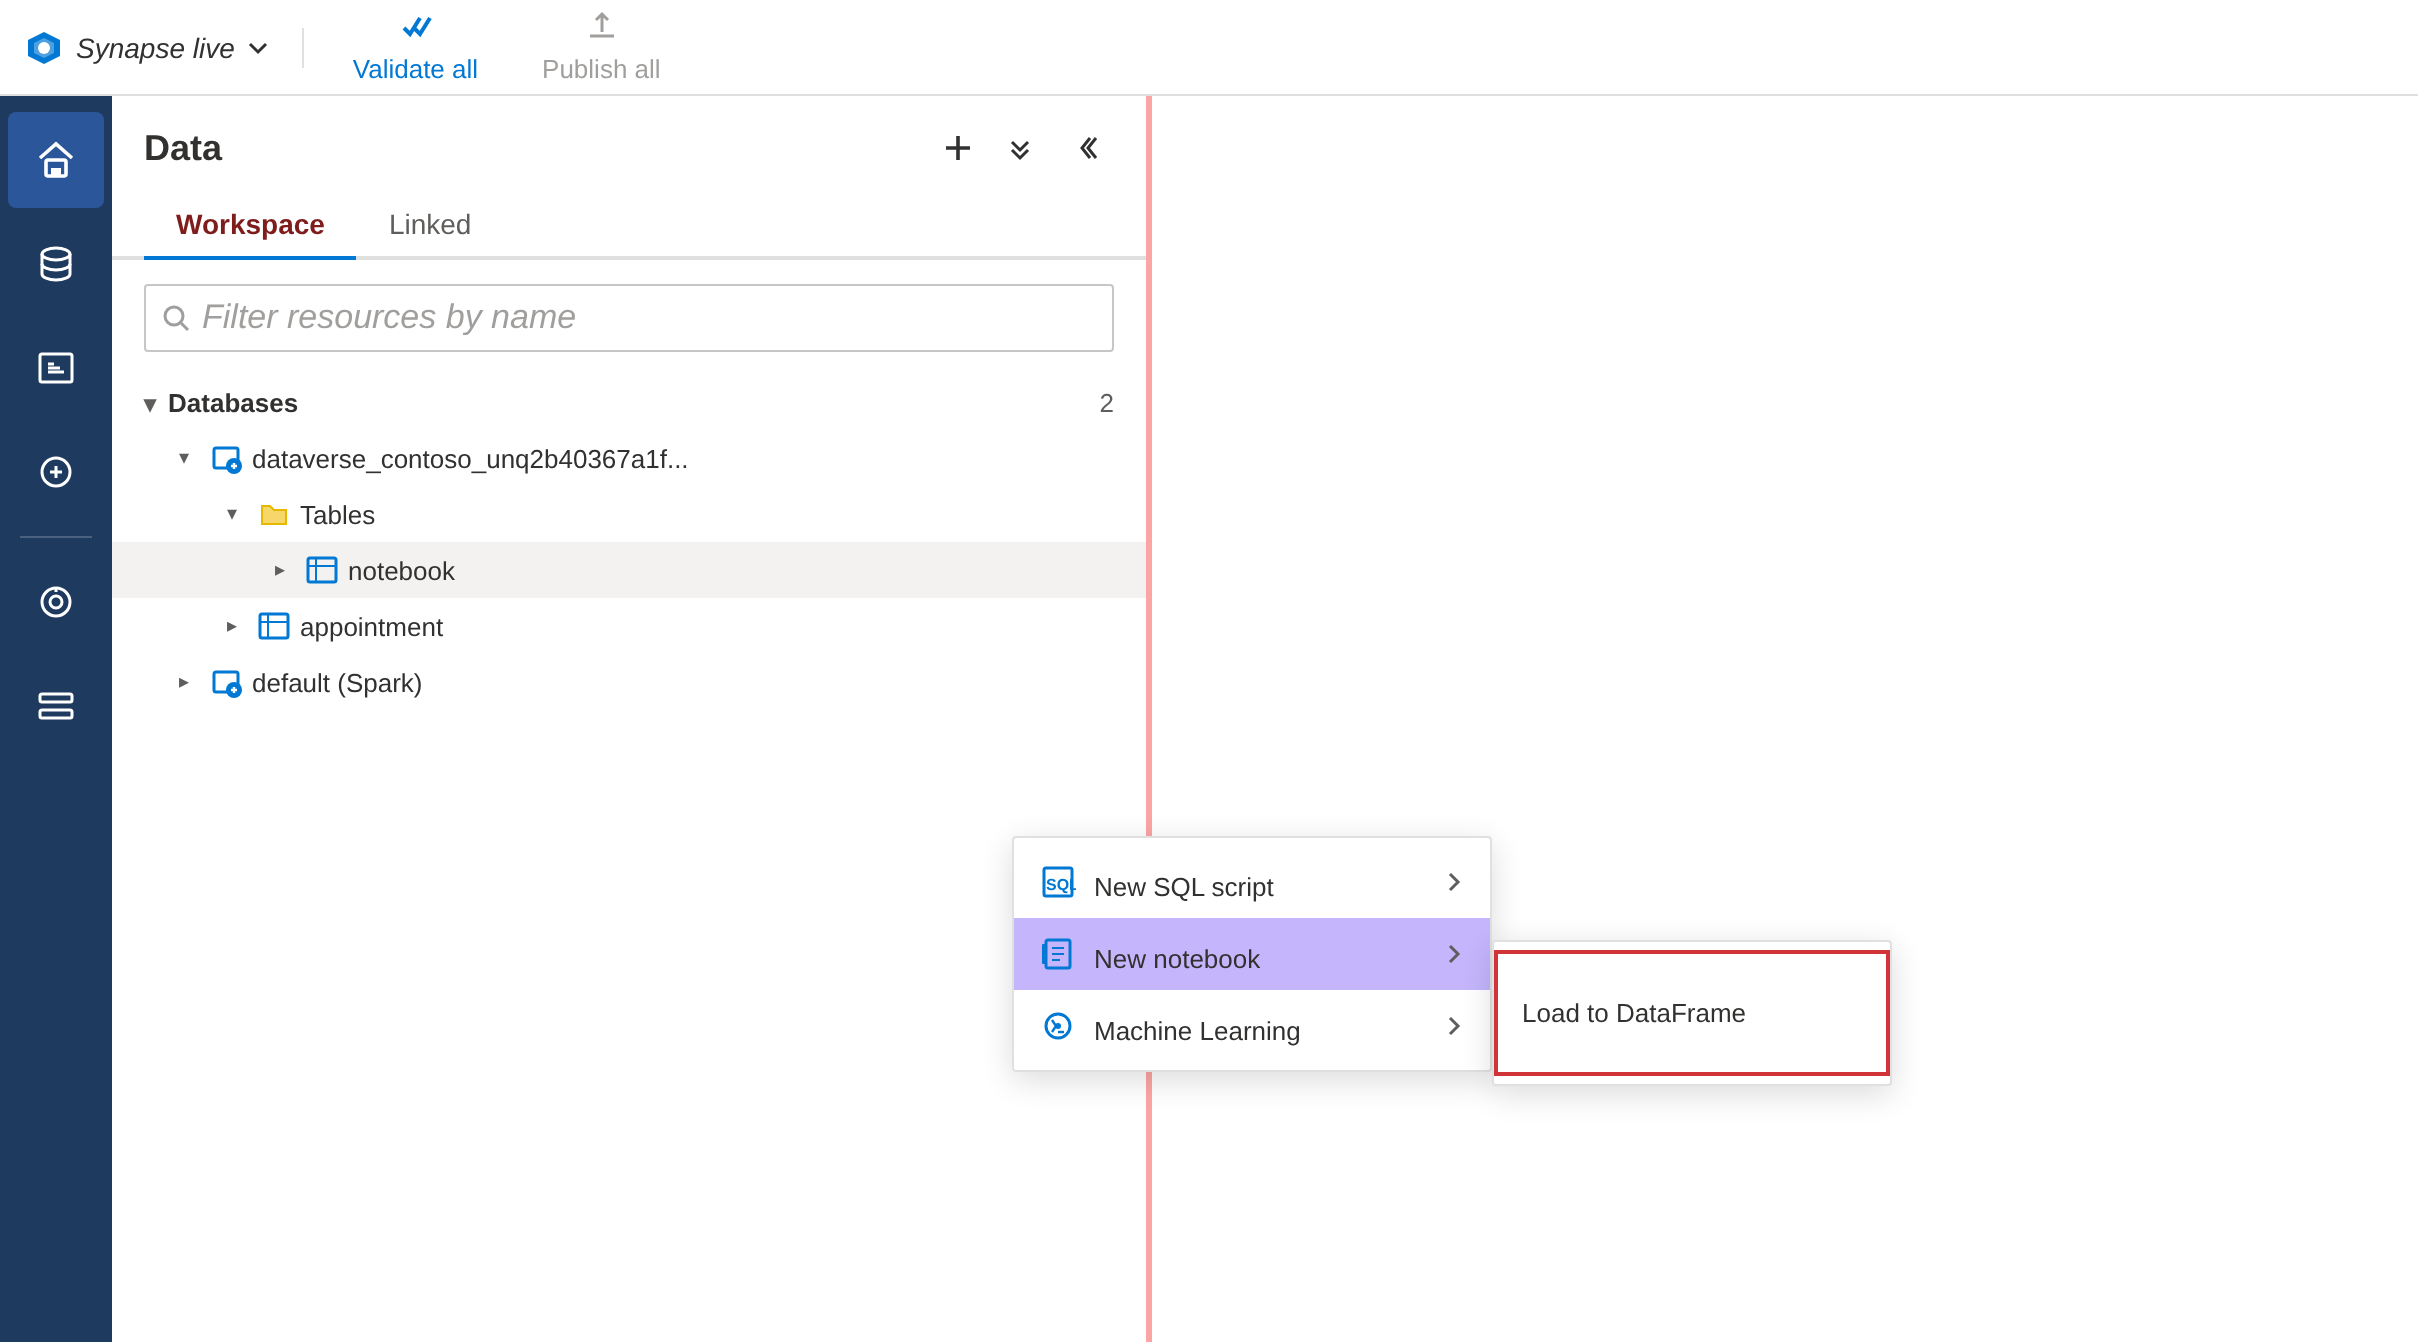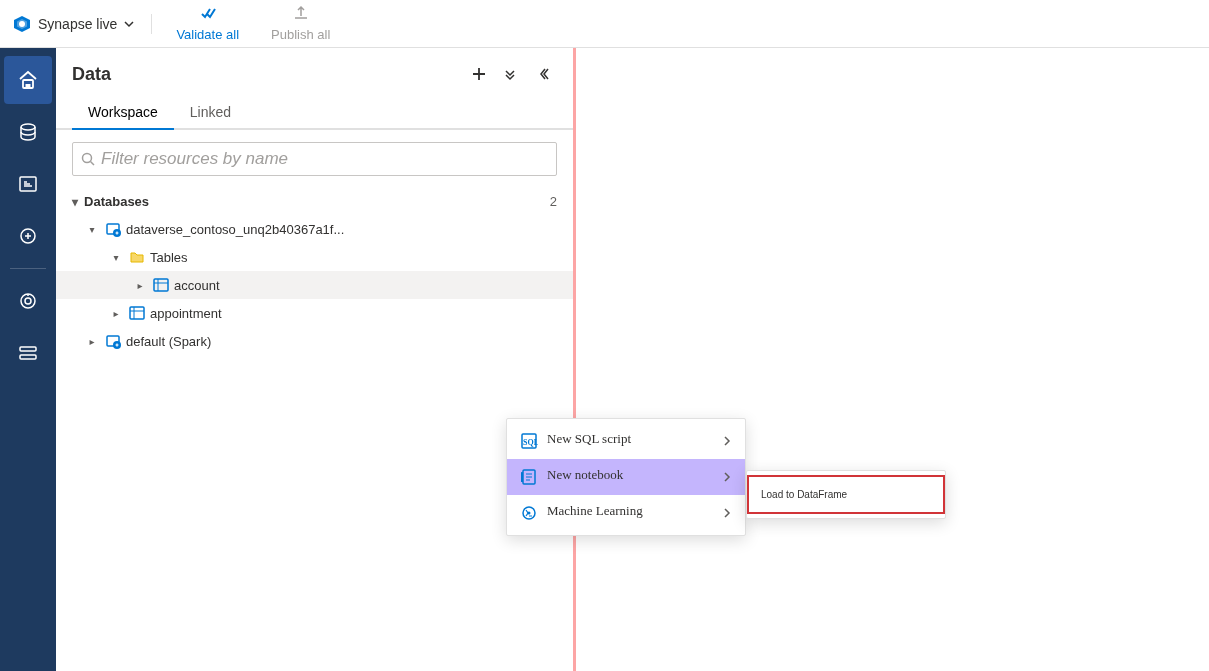--- a/index.html
+++ b/index.html
@@ -15,20 +15,21 @@
       padding: 0 12px;
       gap: 16px;
       flex-shrink: 0;
     }
     .topbar-brand {
       display: flex;
       align-items: center;
       gap: 6px;
       font-size: 14px;
       color: #323130;
+      font-style: italic;
     }
     .topbar-divider { width: 1px; height: 20px; background: #e0e0e0; }
     .topbar-btn {
       display: flex;
       align-items: center;
       gap: 6px;
       padding: 4px 8px;
       border: none;
       background: transparent;
       cursor: pointer;
@@ -126,22 +127,22 @@
       padding: 8px 16px;
       cursor: pointer;
       font-size: 14px;
       color: #605e5c;
       border: none;
       background: transparent;
       border-bottom: 2px solid transparent;
       margin-bottom: -2px;
     }
     .tab.active {
-      color: #000000;
-      font-weight: 400;
+      color: #7f1d1d;
+      font-weight: 700;
       border-bottom: 2px solid #0078d4;
     }
 
     
     .search-container {
       padding: 12px 16px;
     }
     .search-box {
       display: flex;
       align-items: center;
@@ -230,23 +231,22 @@
       display: flex;
       align-items: center;
       justify-content: space-between;
       padding: 8px 12px;
       cursor: pointer;
       font-size: 13px;
       color: #323130;
     }
     .context-menu-item-left {
       display: flex;
-      align-items: flex-start;
+      align-items: flex-end;
       gap: 8px;
-      font-family: Liberation Serif, serif;
     }
     .context-menu-icon {
       width: 20px;
       height: 20px;
       flex-shrink: 0;
       display: flex;
       align-items: center;
       justify-content: center;
       color: #0078d4;
       font-size: 16px;
@@ -261,23 +261,23 @@
       border: 1px solid #e0e0e0;
       box-shadow: 0 4px 16px rgba(0,0,0,0.14);
       border-radius: 2px;
       width: 200px;
       z-index: 101;
       padding: 4px 0;
     }
     .submenu-item {
       display: flex;
       align-items: center;
-      padding: 12px 12px;
-      cursor: pointer;
-      font-size: 10px;
+      padding: 22px 12px;
+      cursor: pointer;
+      font-size: 13px;
       color: #323130;
       border: 2px solid transparent;
     }
     .submenu-item.highlighted {
       border: 2px solid #d13438;
     }
 
     
     .content-area {
       flex: 1;
@@ -442,21 +442,21 @@
 
       <div class="tree-item highlighted" style="padding-left:76px;">
         <span class="tree-chevron" style="color:#605e5c;font-size:10px;">▸</span>
         <span class="tree-icon table-icon">
           <svg width="16" height="16" viewBox="0 0 16 16" fill="none">
             <rect x="1" y="2" width="14" height="12" rx="1" stroke="#0078d4" stroke-width="1.5" fill="none"></rect>
             <line x1="1" y1="6" x2="15" y2="6" stroke="#0078d4" stroke-width="1"></line>
             <line x1="5" y1="2" x2="5" y2="14" stroke="#0078d4" stroke-width="1"></line>
           </svg>
         </span>
-        <span>account</span>
+        <span>notebook</span>
       </div>
 
       <div class="tree-item" style="padding-left:52px;">
         <span class="tree-chevron" style="color:#605e5c;font-size:10px;">▸</span>
         <span class="tree-icon table-icon">
           <svg width="16" height="16" viewBox="0 0 16 16" fill="none">
             <rect x="1" y="2" width="14" height="12" rx="1" stroke="#0078d4" stroke-width="1.5" fill="none"></rect>
             <line x1="1" y1="6" x2="15" y2="6" stroke="#0078d4" stroke-width="1"></line>
             <line x1="5" y1="2" x2="5" y2="14" stroke="#0078d4" stroke-width="1"></line>
           </svg>

